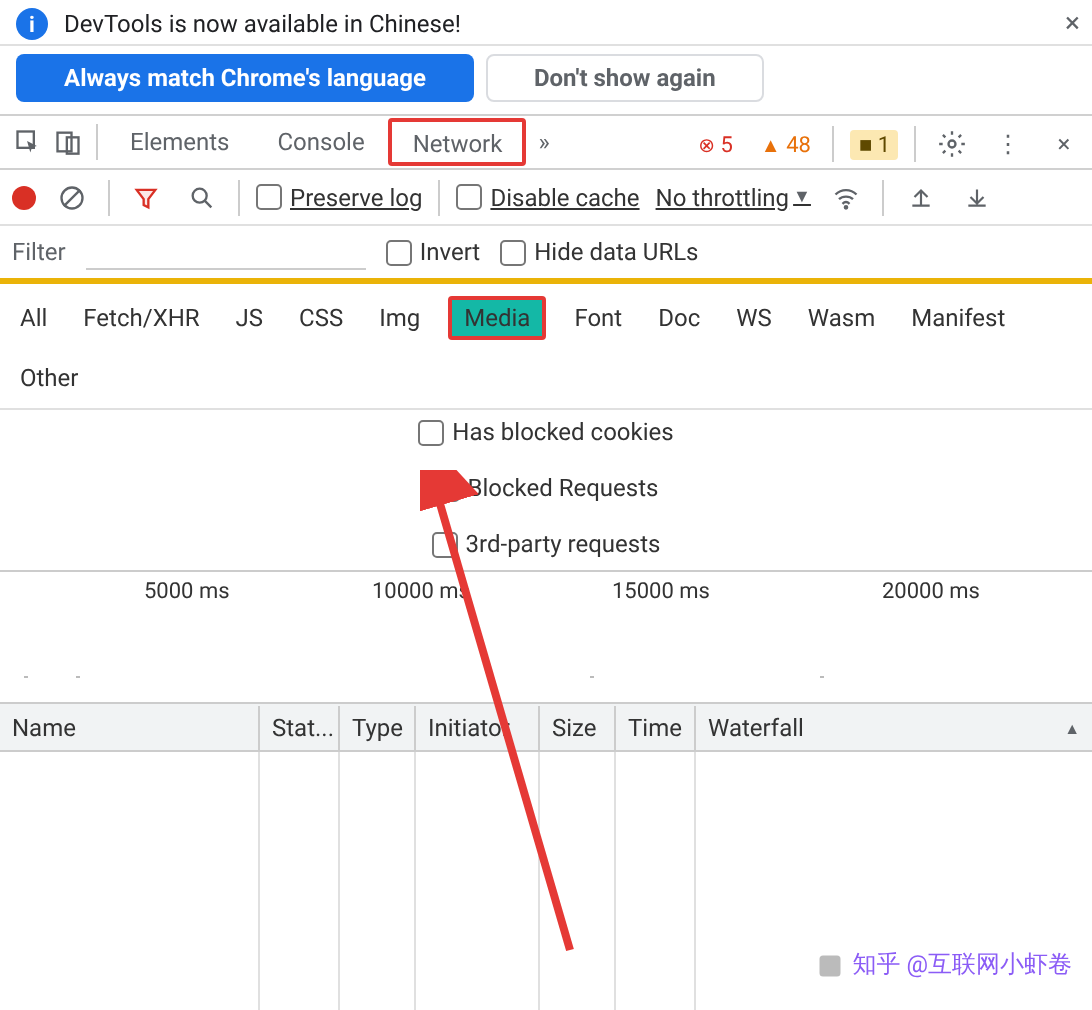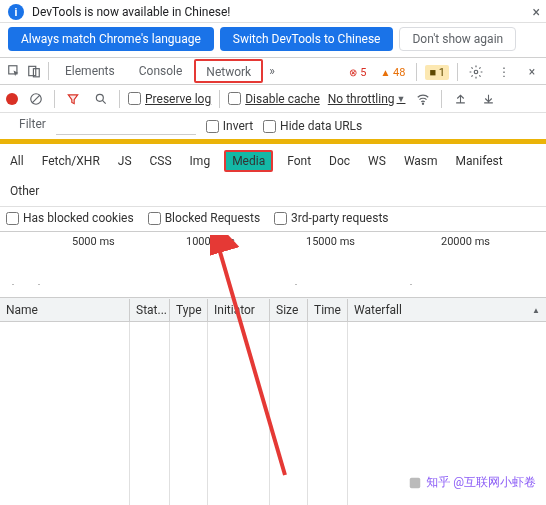--- a/index.html
+++ b/index.html
@@ -4,21 +4,21 @@
 <style>
   * { box-sizing: border-box; margin: 0; padding: 0; }
   body { font-family: "Segoe UI", Roboto, Helvetica, Arial, sans-serif; font-size: 12px; color: #333; background: #fff; width: 546px; height: 505px; position: relative; overflow: hidden; }
 
   .infobar { display: flex; align-items: center; gap: 8px; padding: 4px 8px 2px 8px; border-bottom: 1px solid #e0e0e0; background: #fff; position: relative; }
   .info-dot { width: 16px; height: 16px; border-radius: 50%; background: #1a73e8; color: #fff; display: flex; align-items: center; justify-content: center; font-size: 11px; font-weight: bold; }
   .info-title { font-size: 12px; color: #202124; }
   .info-close { position: absolute; right: 6px; top: 4px; color: #5f6368; font-size: 14px; cursor: pointer; }
 
   .infobar-buttons { display: flex; gap: 6px; padding: 4px 8px 6px 8px; }
-  .ibtn { padding: 4px 12px; border-radius: 4px; font-size: 12px; cursor: pointer; border: 1px solid transparent; }
+  .ibtn { padding: 4px 23px; border-radius: 4px; font-size: 12px; cursor: pointer; border: 1px solid transparent; font-weight: bold; }
   .ibtn.primary { background: #1a73e8; color: #fff; }
   .ibtn.secondary { background: #fff; color: #5f6368; border: 1px solid #dadce0; }
 
   .main-tabs { display: flex; align-items: center; border-top: 1px solid #d0d0d0; border-bottom: 1px solid #d0d0d0; height: 28px; padding-left: 4px; position: relative; }
   .tab-icon { width: 20px; height: 26px; display: flex; align-items: center; justify-content: center; color: #5f6368; cursor: pointer; }
   .tab { padding: 0 12px; height: 26px; line-height: 26px; color: #5f6368; cursor: pointer; position: relative; }
   .tab.net { border: 2px solid #e53935; border-radius: 2px; padding: 0 10px; height: 24px; line-height: 22px; }
   .more-tabs { padding: 0 6px; color: #5f6368; cursor: pointer; }
   .tab-right { position: absolute; right: 4px; top: 0; height: 28px; display: flex; align-items: center; gap: 8px; }
   .badge { font-size: 11px; padding: 0 3px; }
@@ -30,29 +30,29 @@
   .tb-ic { width: 20px; height: 20px; display: flex; align-items: center; justify-content: center; color: #5f6368; cursor: pointer; }
 
   .net-toolbar { display: flex; align-items: center; gap: 8px; padding: 4px 6px; border-bottom: 1px solid #e0e0e0; height: 28px; text-decoration: underline; }
   .record-dot { width: 12px; height: 12px; border-radius: 50%; background: #d93025; cursor: pointer; }
   .ic { width: 20px; height: 20px; display: flex; align-items: center; justify-content: center; color: #5f6368; cursor: pointer; }
   .ic.filter svg { stroke: #d93025; fill: #fce8e6; }
   .ck { display: flex; align-items: center; gap: 4px; color: #333; }
   .ck input { width: 13px; height: 13px; }
   .throttle { color: #333; cursor: pointer; display: flex; align-items: center; gap: 2px; }
 
-  .filter-row { display: flex; gap: 10px; padding: 4px 19px; border-bottom: 5px solid #eab308; }
+  .filter-row { display: flex; align-items: center; gap: 10px; padding: 4px 6px; border-bottom: 3px solid #eab308; }
   .filter-label { color: #5f6368; }
   .filter-input { flex: 1; max-width: 140px; height: 18px; border: none; border-bottom: 1px solid #ccc; font-size: 12px; background: #fff; }
 
   .type-row { display: flex; align-items: center; gap: 10px; padding: 6px 6px 6px 6px; border-bottom: 1px solid #e0e0e0; flex-wrap: wrap; }
   .ftype { color: #333; cursor: pointer; padding: 2px 4px; }
   .ftype.sel { border: 2px solid #e53935; border-radius: 2px; background: #14b8a6; padding: 2px 6px; }
 
-  .extra-row { display: flex; align-items: center; gap: 14px; padding: 4px 6px 6px 6px; border-bottom: 1px solid #ccc; }
+  .extra-row { display: flex; align-items: center; gap: 14px; padding: 4px 6px 6px 6px; border-bottom: 1px solid #ccc; flex-direction: column; }
 
   .timeline { position: relative; height: 66px; border-bottom: 1px solid #ccc; background: #fff; }
   .tl-label { position: absolute; top: 3px; font-size: 11px; color: #333; }
   .tl-dash { position: absolute; bottom: 12px; height: 1px; border-top: 1px dashed #bbb; width: 2px; }
 
   .table-head { display: flex; border-bottom: 1px solid #ccc; background: #f1f3f4; height: 24px; align-items: flex-end; }
   .th { border-right: 1px solid #ccc; padding: 4px 6px; color: #333; display: flex; align-items: center; position: relative; }
   .th:last-child { border-right: none; flex: 1; }
   .th.name { width: 130px; }
   .th.stat { width: 40px; }
@@ -74,21 +74,20 @@
 </head>
 <body>
 
 <div class="infobar">
   <div class="info-dot">i</div>
   <div class="info-title">DevTools is now available in Chinese!</div>
   <div class="info-close">×</div>
 </div>
 <div class="infobar-buttons">
   <div class="ibtn primary">Always match Chrome's language</div>
-  <div class="ibtn primary">Switch DevTools to Chinese</div>
   <div class="ibtn secondary">Don't show again</div>
 </div>
 
 <div class="main-tabs">
   <div class="tab-icon">
     <svg width="14" height="14" viewBox="0 0 24 24" fill="none" stroke="currentColor" stroke-width="2">
         <rect x="3" y="3" width="14" height="14"></rect>
         <path d="M10 10 L22 16 L16 18 L14 24 Z" fill="currentColor" stroke="none" transform="scale(0.7) translate(6 6)"></path>
       </svg>
   </div>

